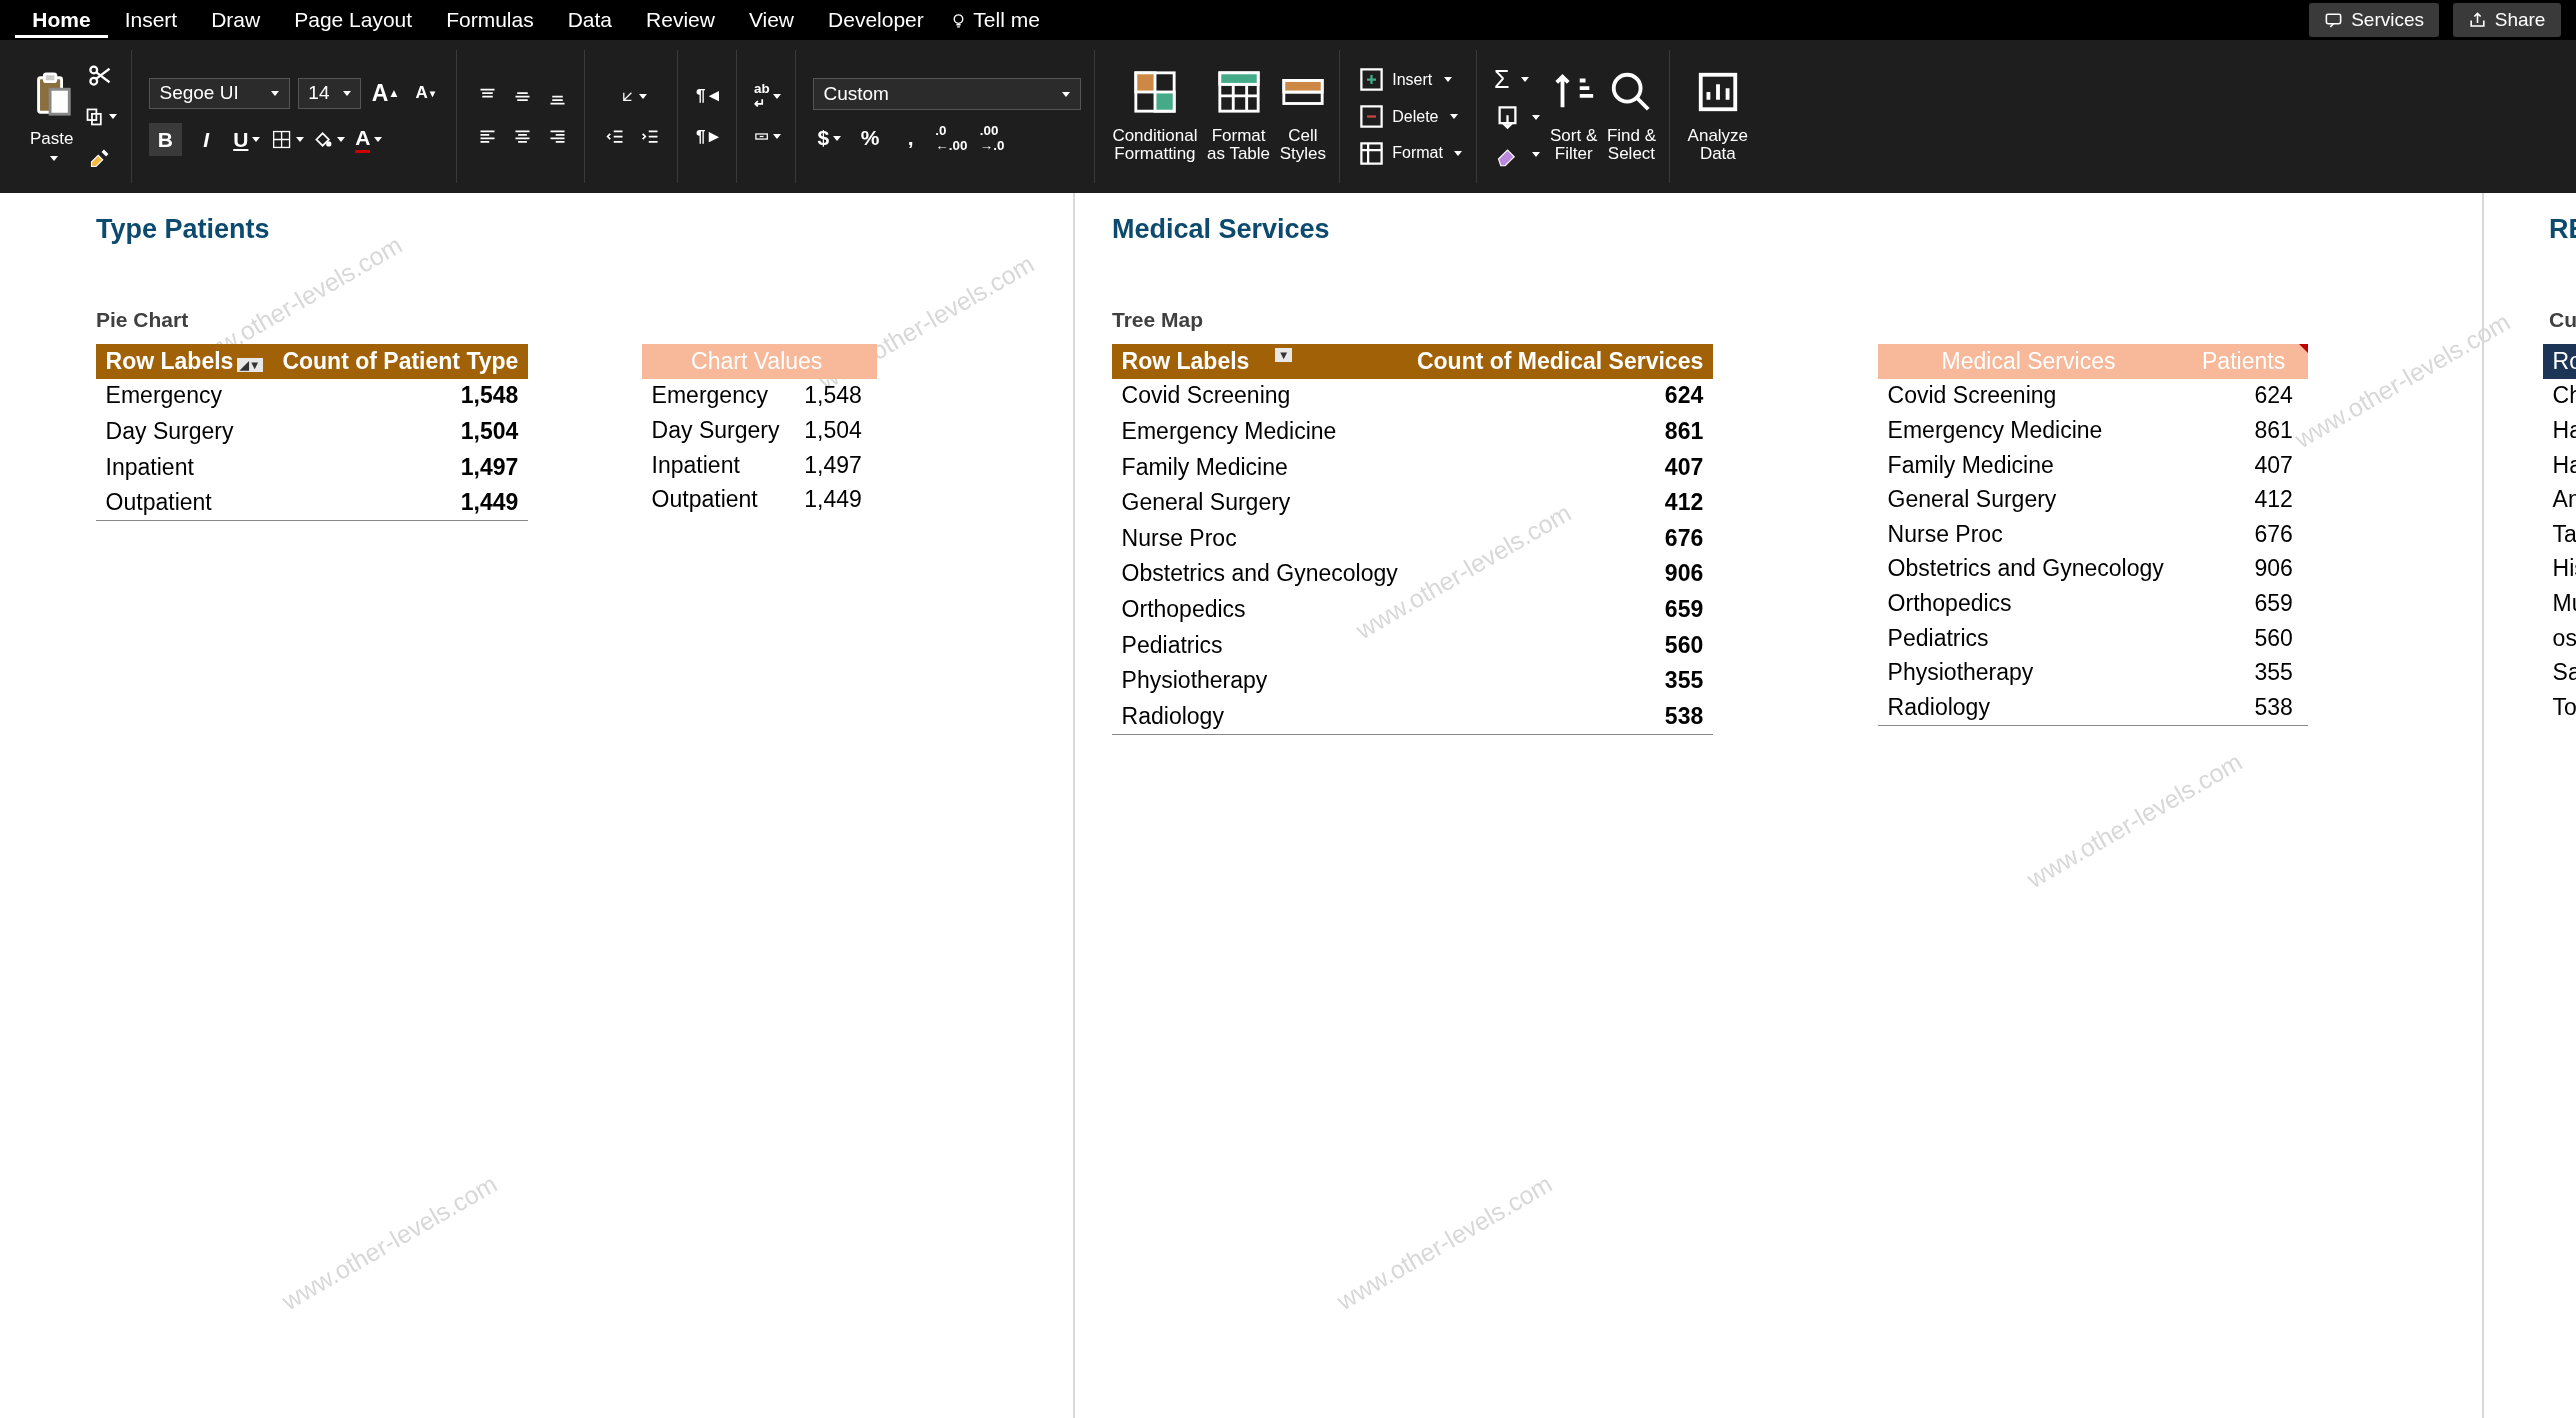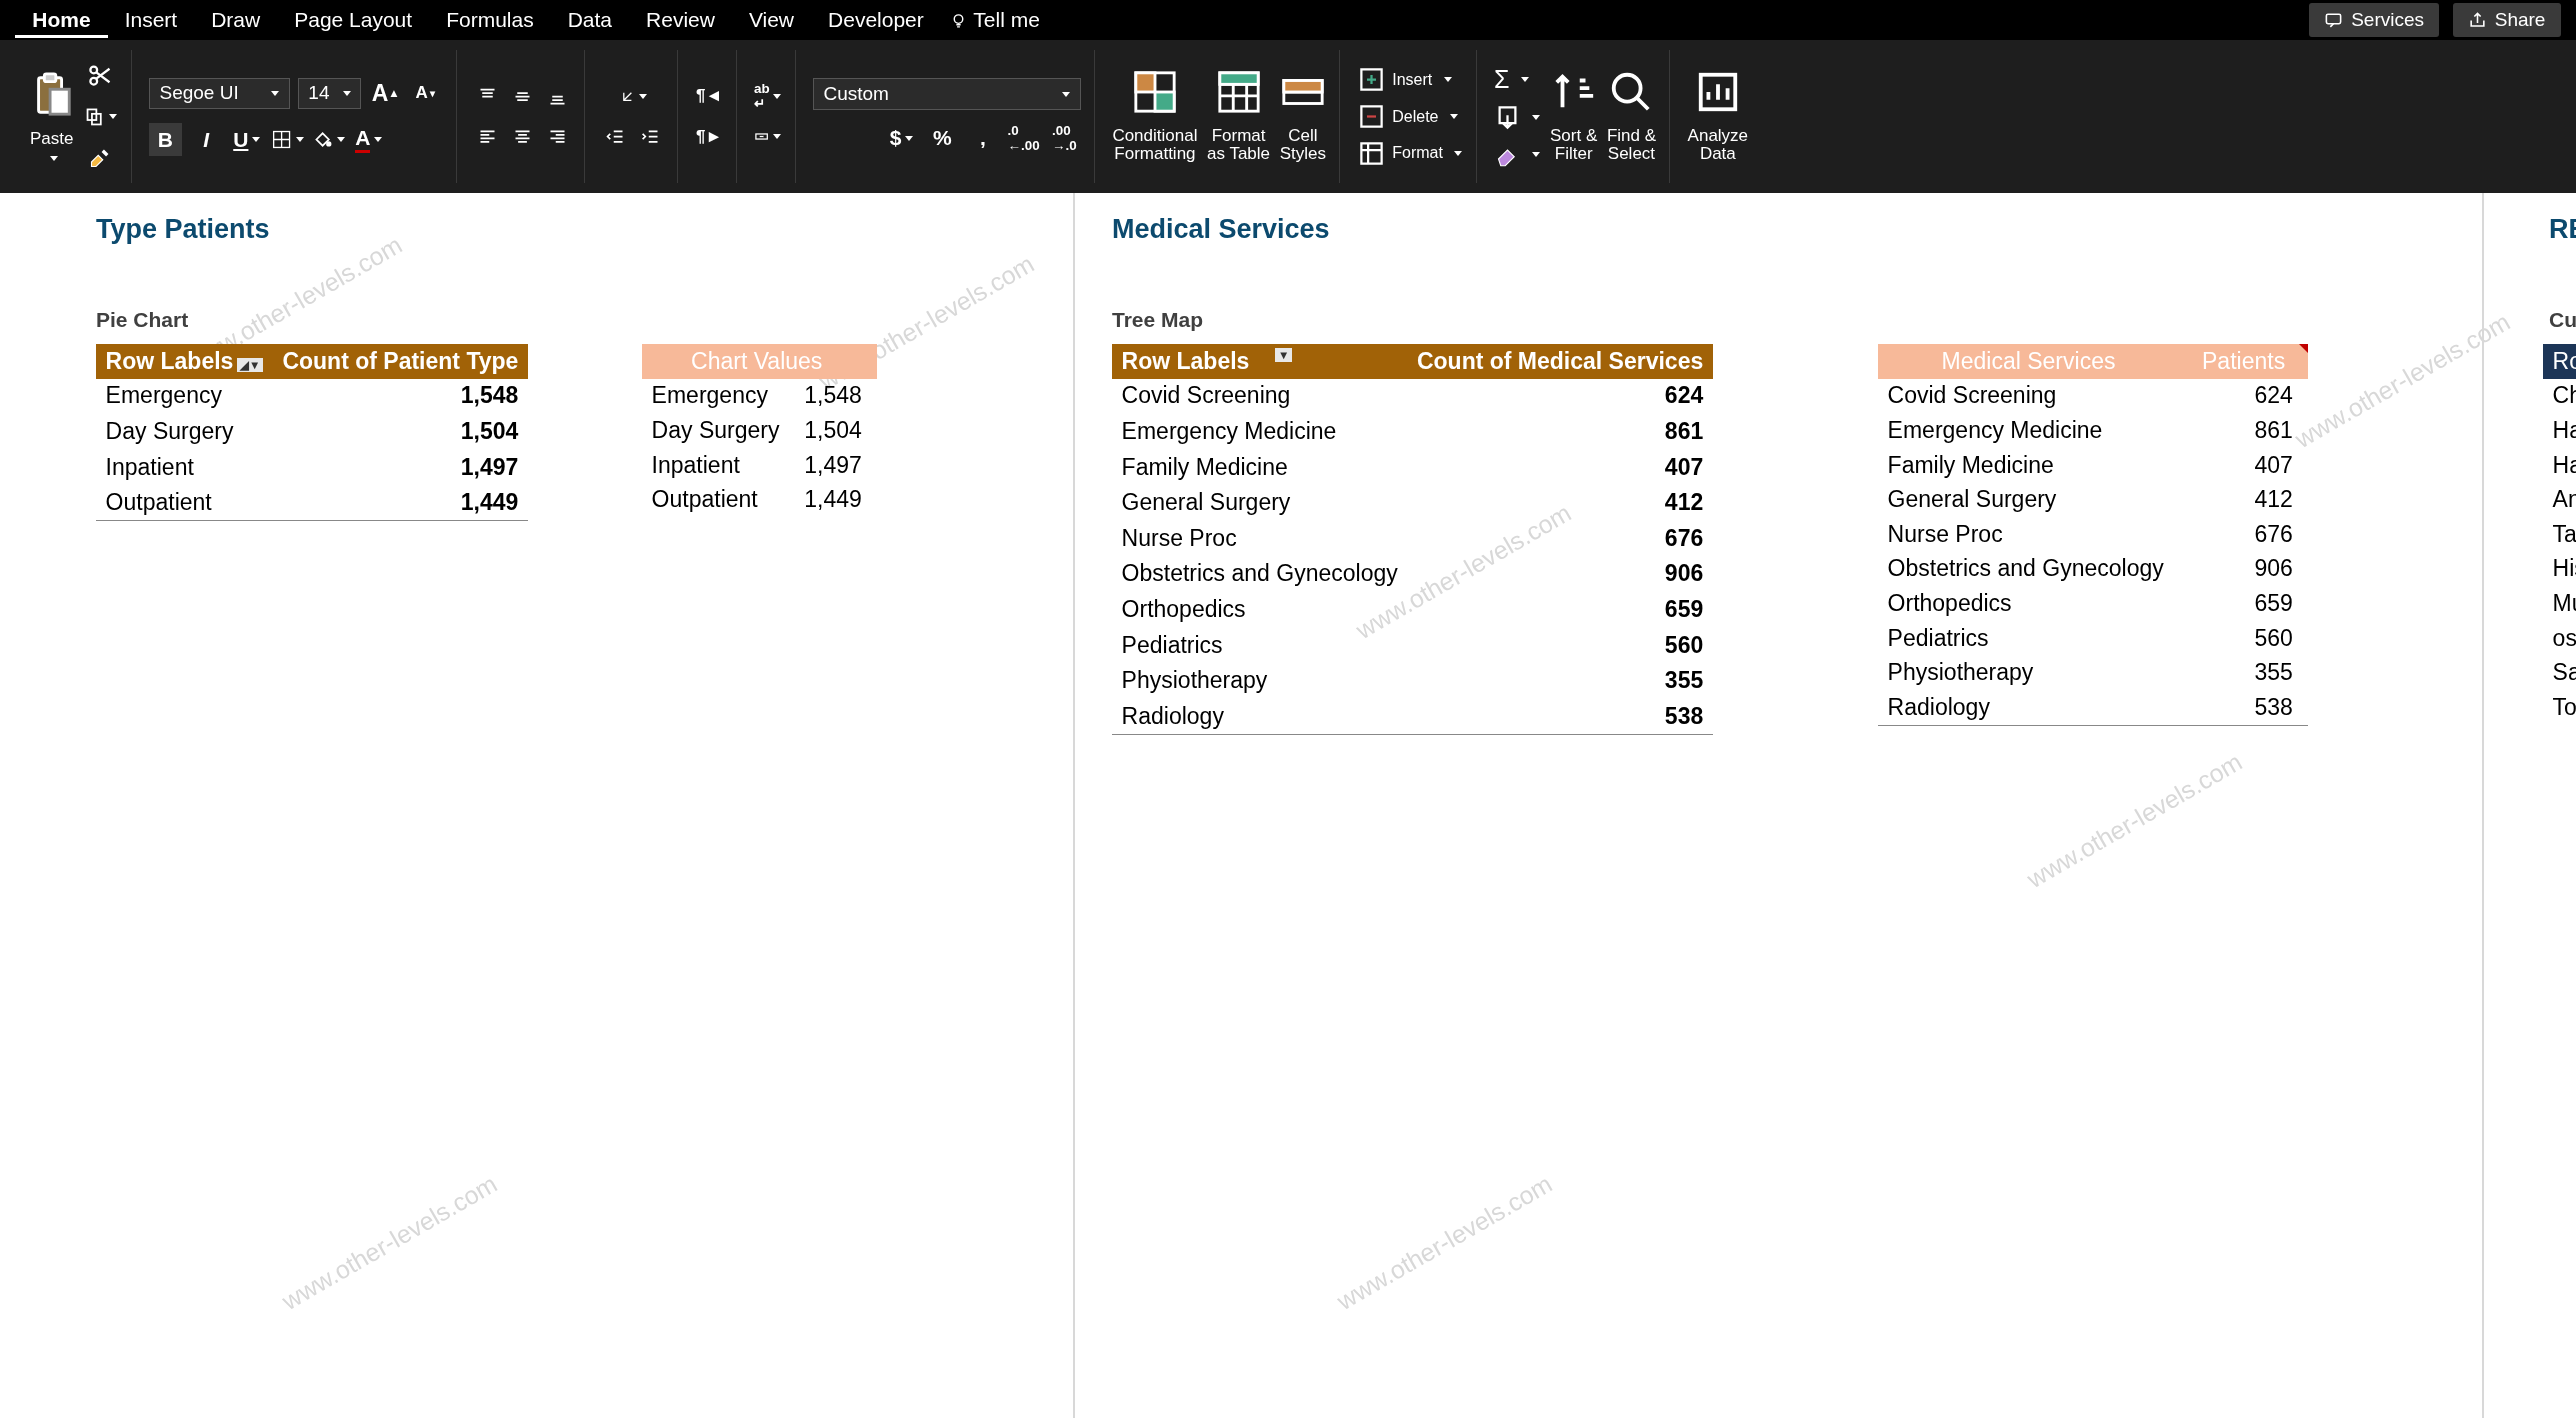--- a/index.html
+++ b/index.html
@@ -269,21 +269,21 @@
           <svg width="21" height="21" viewBox="0 0 24 24" stroke="#fff" stroke-width="2" fill="none">
             <rect x="3" y="8" width="18" height="8"></rect>
             <path d="M9 12h6"></path>
           </svg>
           <span class="dd"></span>
         </div>
     </div>
   </div>
 
   <div class="group">
-    <div class="col" style="gap:12px; align-items:flex-end">
+    <div class="col" style="gap:12px; align-items:flex-start">
       <div class="num-format-box">
           <span>Custom</span>
           <span class="dd"></span>
         </div>
       <div class="row">
         <div class="ico-btn">$<span class="dd"></span></div>
         <div class="ico-btn">%</div>
         <div class="ico-btn">,</div>
         <div class="ico-btn" style="font-size:13.4px">.0<br>←.00</div>
         <div class="ico-btn" style="font-size:13.4px">.00<br>→.0</div>

